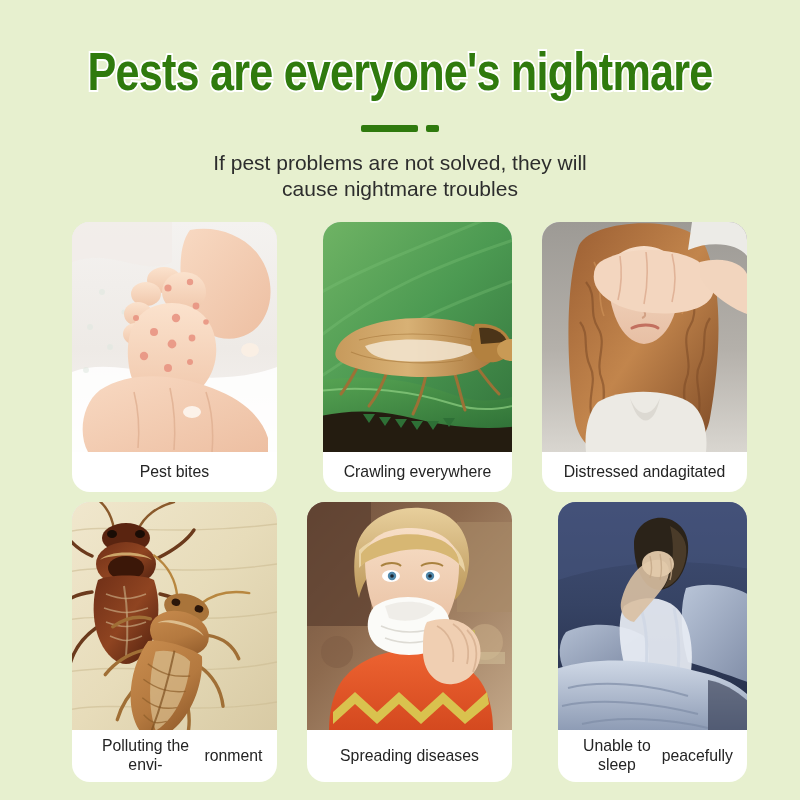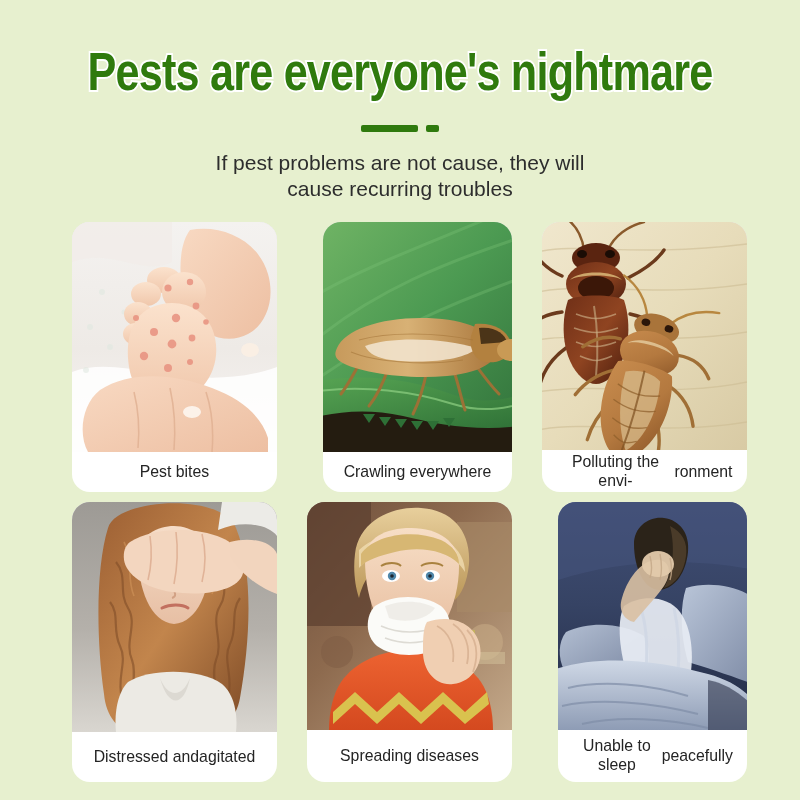--- a/index.html
+++ b/index.html
@@ -134,22 +134,22 @@
 <div class="header">
 
   <div class="page-title">Pests are everyone's nightmare</div>
 
   <div class="divider">
     <span class="bar-long"></span>
     <span class="bar-short"></span>
   </div>
 
   <div class="subtitle">
-    <span class="line">If pest problems are not cause, they will</span>
-    <span class="line">cause recurring troubles</span>
+    <span class="line">If pest problems are not solved, they will</span>
+    <span class="line">cause nightmare troubles</span>
   </div>
 
 </div>
 
 <div class="cards-grid">
 
   <div class="card row1">
     <div class="card-photo">
       <svg viewBox="0 0 205 230" preserveAspectRatio="xMidYMid slice" xmlns="http://www.w3.org/2000/svg">
         <defs>
@@ -299,20 +299,79 @@
             <path d="M24,26 C52,18 100,18 138,26"></path>
           </g>
         </g>
       </svg>
     </div>
     <div class="card-caption">
       <span>Crawling everywhere</span>
     </div>
   </div>
 
+  <div class="card row1">
+    <div class="card-photo">
+      <svg viewBox="0 0 205 230" preserveAspectRatio="xMidYMid slice" xmlns="http://www.w3.org/2000/svg">
+        <defs>
+          <linearGradient id="greybg" x1="0" y1="0" x2="0" y2="1">
+            <stop offset="0%" stop-color="#9d9a95"></stop>
+            <stop offset="55%" stop-color="#b4b0aa"></stop>
+            <stop offset="100%" stop-color="#d9d6d0"></stop>
+          </linearGradient>
+          <linearGradient id="hair" x1="0" y1="0" x2="1" y2="1">
+            <stop offset="0%" stop-color="#9c5f33"></stop>
+            <stop offset="50%" stop-color="#c2854c"></stop>
+            <stop offset="100%" stop-color="#7d4a26"></stop>
+          </linearGradient>
+          <linearGradient id="skin3" x1="0" y1="0" x2="0" y2="1">
+            <stop offset="0%" stop-color="#f6ddc8"></stop>
+            <stop offset="100%" stop-color="#e7bfa4"></stop>
+          </linearGradient>
+        </defs>
+        <rect width="205" height="230" fill="url(#greybg)"></rect>
+
+        <path d="M36,26 C44,-4 150,-10 164,26 C182,70 178,140 168,196 C164,218 150,230 132,230 L64,230 C46,230 34,214 32,192 C24,136 24,64 36,26 Z" fill="url(#hair)"></path>
+
+        <g stroke="#7c4a26" stroke-width="2.2" fill="none" opacity="0.55">
+          <path d="M44,60 C56,74 46,90 56,106 C66,122 52,140 60,158 C66,174 56,192 62,212"></path>
+          <path d="M156,56 C146,72 158,88 148,104 C138,120 152,140 144,158 C138,174 148,192 142,212"></path>
+          <path d="M38,100 C48,112 40,128 48,144 C56,160 44,176 50,196"></path>
+          <path d="M168,96 C158,110 166,126 158,142 C150,158 162,174 156,196"></path>
+        </g>
+        <g stroke="#d79b5f" stroke-width="1.6" fill="none" opacity="0.5">
+          <path d="M52,40 C62,58 54,76 62,94"></path>
+          <path d="M148,38 C140,56 148,74 140,92"></path>
+        </g>
+
+        <path d="M66,52 C66,34 86,24 102,24 C120,24 138,36 138,56 C138,88 126,120 102,122 C78,120 66,86 66,52 Z" fill="url(#skin3)"></path>
+
+        <path d="M100,82 C102,90 106,94 100,96" stroke="#d2a184" stroke-width="2" fill="none"></path>
+        <path d="M90,106 C98,102 110,102 116,106" stroke="#c2705f" stroke-width="3" fill="none" stroke-linecap="round"></path>
+
+        <path d="M58,40 C80,26 122,24 150,36 C168,44 176,60 170,74 C162,90 130,94 100,90 C72,86 54,72 52,58 C51,50 53,44 58,40 Z" fill="#f3d6bf"></path>
+        <g stroke="#dfb094" stroke-width="1.6" fill="none" opacity="0.9">
+          <path d="M78,34 C80,48 80,62 76,78"></path>
+          <path d="M104,30 C106,46 106,62 102,82"></path>
+          <path d="M130,32 C134,48 134,64 130,80"></path>
+        </g>
+
+        <path d="M146,28 C170,18 196,22 205,34 L205,0 L150,0 Z" fill="#ecebe7"></path>
+        <path d="M158,40 C180,34 200,40 205,52 L205,92 C188,86 166,70 158,54 Z" fill="#f2d5be"></path>
+
+        <path d="M56,180 C78,166 128,166 150,182 C162,192 166,212 164,230 L44,230 C42,210 46,190 56,180 Z" fill="#eceae4"></path>
+        <path d="M88,176 C96,196 110,196 118,176 C112,206 96,206 88,176 Z" fill="#dcd9d2"></path>
+      </svg>
+    </div>
+    <div class="card-caption">
+      <span>Distressed and</span>
+      <span>agitated</span>
+    </div>
+  </div>
+
   <div class="card row2">
     <div class="card-photo">
       <svg viewBox="0 0 205 228" preserveAspectRatio="xMidYMid slice" xmlns="http://www.w3.org/2000/svg">
         <defs>
           <linearGradient id="palebg" x1="0" y1="0" x2="1" y2="1">
             <stop offset="0%" stop-color="#f0e7cd"></stop>
             <stop offset="50%" stop-color="#e7dcba"></stop>
             <stop offset="100%" stop-color="#d8caa4"></stop>
           </linearGradient>
           <linearGradient id="roachdark" x1="0" y1="0" x2="1" y2="1">
@@ -396,79 +455,20 @@
             <path d="M30,118 C44,124 52,124 66,118"></path>
             <path d="M36,134 C46,140 50,140 60,134"></path>
           </g>
           <path d="M48,64 C50,94 50,126 48,148" stroke="#7d5021" stroke-width="2" fill="none" opacity="0.7"></path>
         </g>
       </svg>
     </div>
     <div class="card-caption">
       <span>Polluting the envi-</span>
       <span>ronment</span>
-    </div>
-  </div>
-
-  <div class="card row1">
-    <div class="card-photo">
-      <svg viewBox="0 0 205 230" preserveAspectRatio="xMidYMid slice" xmlns="http://www.w3.org/2000/svg">
-        <defs>
-          <linearGradient id="greybg" x1="0" y1="0" x2="0" y2="1">
-            <stop offset="0%" stop-color="#9d9a95"></stop>
-            <stop offset="55%" stop-color="#b4b0aa"></stop>
-            <stop offset="100%" stop-color="#d9d6d0"></stop>
-          </linearGradient>
-          <linearGradient id="hair" x1="0" y1="0" x2="1" y2="1">
-            <stop offset="0%" stop-color="#9c5f33"></stop>
-            <stop offset="50%" stop-color="#c2854c"></stop>
-            <stop offset="100%" stop-color="#7d4a26"></stop>
-          </linearGradient>
-          <linearGradient id="skin3" x1="0" y1="0" x2="0" y2="1">
-            <stop offset="0%" stop-color="#f6ddc8"></stop>
-            <stop offset="100%" stop-color="#e7bfa4"></stop>
-          </linearGradient>
-        </defs>
-        <rect width="205" height="230" fill="url(#greybg)"></rect>
-
-        <path d="M36,26 C44,-4 150,-10 164,26 C182,70 178,140 168,196 C164,218 150,230 132,230 L64,230 C46,230 34,214 32,192 C24,136 24,64 36,26 Z" fill="url(#hair)"></path>
-
-        <g stroke="#7c4a26" stroke-width="2.2" fill="none" opacity="0.55">
-          <path d="M44,60 C56,74 46,90 56,106 C66,122 52,140 60,158 C66,174 56,192 62,212"></path>
-          <path d="M156,56 C146,72 158,88 148,104 C138,120 152,140 144,158 C138,174 148,192 142,212"></path>
-          <path d="M38,100 C48,112 40,128 48,144 C56,160 44,176 50,196"></path>
-          <path d="M168,96 C158,110 166,126 158,142 C150,158 162,174 156,196"></path>
-        </g>
-        <g stroke="#d79b5f" stroke-width="1.6" fill="none" opacity="0.5">
-          <path d="M52,40 C62,58 54,76 62,94"></path>
-          <path d="M148,38 C140,56 148,74 140,92"></path>
-        </g>
-
-        <path d="M66,52 C66,34 86,24 102,24 C120,24 138,36 138,56 C138,88 126,120 102,122 C78,120 66,86 66,52 Z" fill="url(#skin3)"></path>
-
-        <path d="M100,82 C102,90 106,94 100,96" stroke="#d2a184" stroke-width="2" fill="none"></path>
-        <path d="M90,106 C98,102 110,102 116,106" stroke="#c2705f" stroke-width="3" fill="none" stroke-linecap="round"></path>
-
-        <path d="M58,40 C80,26 122,24 150,36 C168,44 176,60 170,74 C162,90 130,94 100,90 C72,86 54,72 52,58 C51,50 53,44 58,40 Z" fill="#f3d6bf"></path>
-        <g stroke="#dfb094" stroke-width="1.6" fill="none" opacity="0.9">
-          <path d="M78,34 C80,48 80,62 76,78"></path>
-          <path d="M104,30 C106,46 106,62 102,82"></path>
-          <path d="M130,32 C134,48 134,64 130,80"></path>
-        </g>
-
-        <path d="M146,28 C170,18 196,22 205,34 L205,0 L150,0 Z" fill="#ecebe7"></path>
-        <path d="M158,40 C180,34 200,40 205,52 L205,92 C188,86 166,70 158,54 Z" fill="#f2d5be"></path>
-
-        <path d="M56,180 C78,166 128,166 150,182 C162,192 166,212 164,230 L44,230 C42,210 46,190 56,180 Z" fill="#eceae4"></path>
-        <path d="M88,176 C96,196 110,196 118,176 C112,206 96,206 88,176 Z" fill="#dcd9d2"></path>
-      </svg>
-    </div>
-    <div class="card-caption">
-      <span>Distressed and</span>
-      <span>agitated</span>
     </div>
   </div>
 
   <div class="card row2">
     <div class="card-photo">
       <svg viewBox="0 0 205 228" preserveAspectRatio="xMidYMid slice" xmlns="http://www.w3.org/2000/svg">
         <defs>
           <linearGradient id="roombg" x1="0" y1="0" x2="1" y2="1">
             <stop offset="0%" stop-color="#6e4f3c"></stop>
             <stop offset="40%" stop-color="#8d6a4e"></stop>

